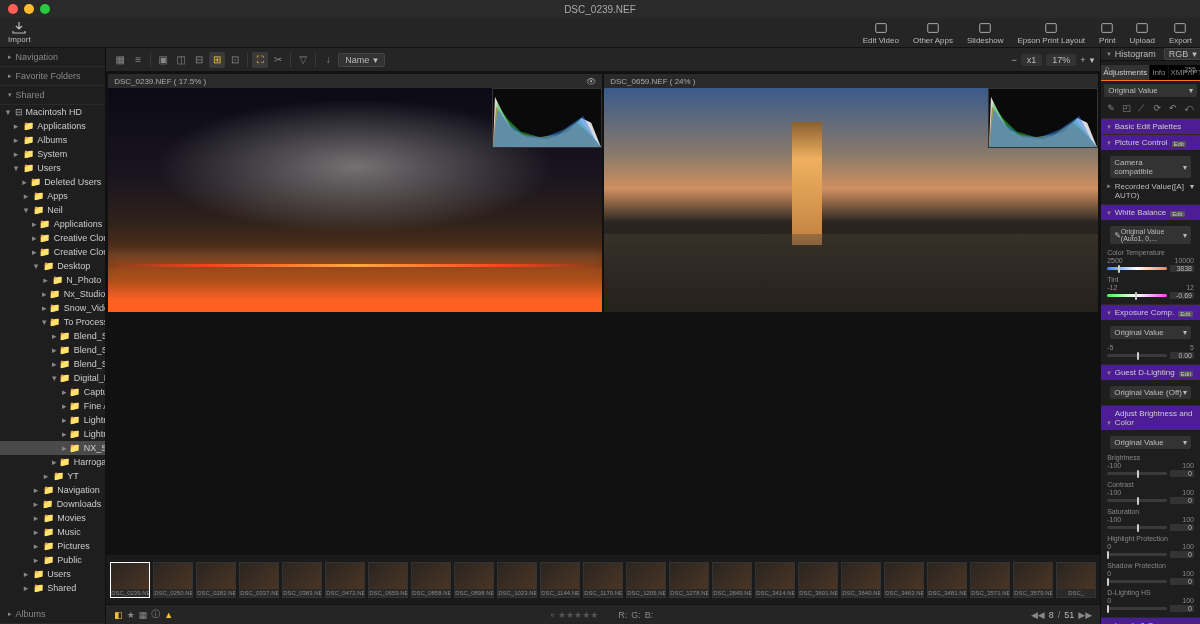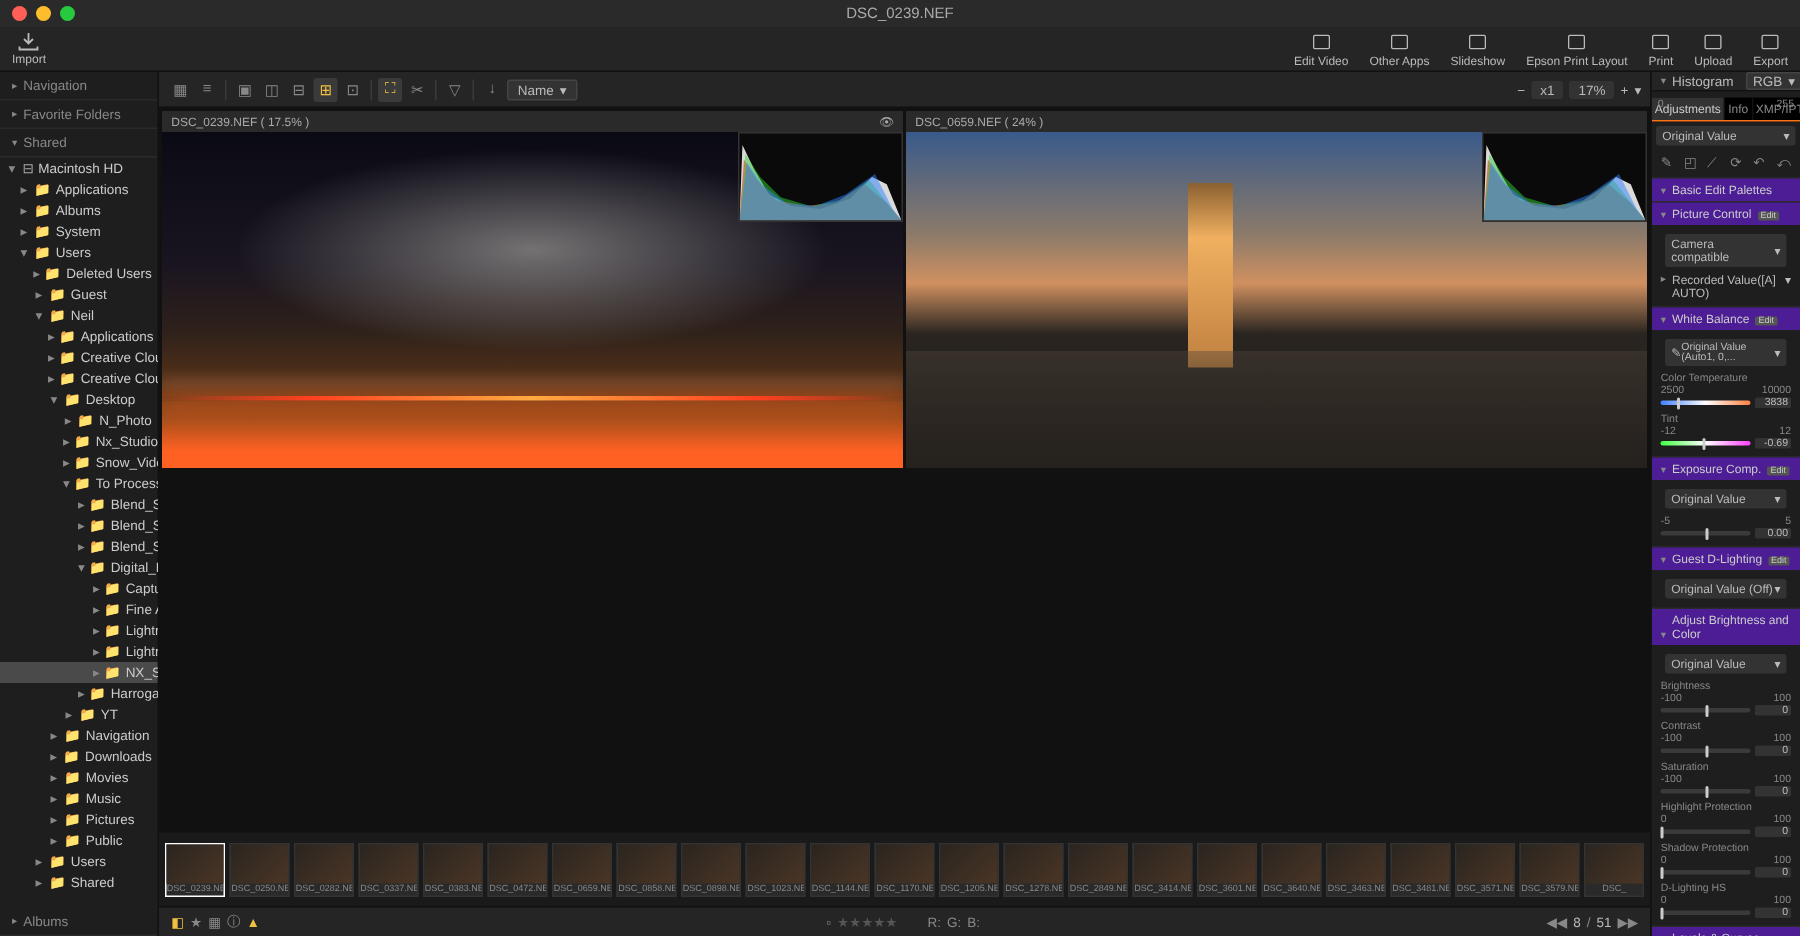--- a/index.html
+++ b/index.html
@@ -188,21 +188,21 @@
           <span>Users</span>
         </div>
         <div class="tree-item indent-2">
           <span class="disclosure">▸</span>
           <span class="folder">📁</span>
           <span>Deleted Users</span>
         </div>
         <div class="tree-item indent-2">
           <span class="disclosure">▸</span>
           <span class="folder">📁</span>
-          <span>Guest</span>
+          <span>Apps</span>
         </div>
         <div class="tree-item indent-2">
           <span class="disclosure">▾</span>
           <span class="folder">📁</span>
           <span>Neil</span>
         </div>
         <div class="tree-item indent-3">
           <span class="disclosure">▸</span>
           <span class="folder">📁</span>
           <span>Applications</span>

